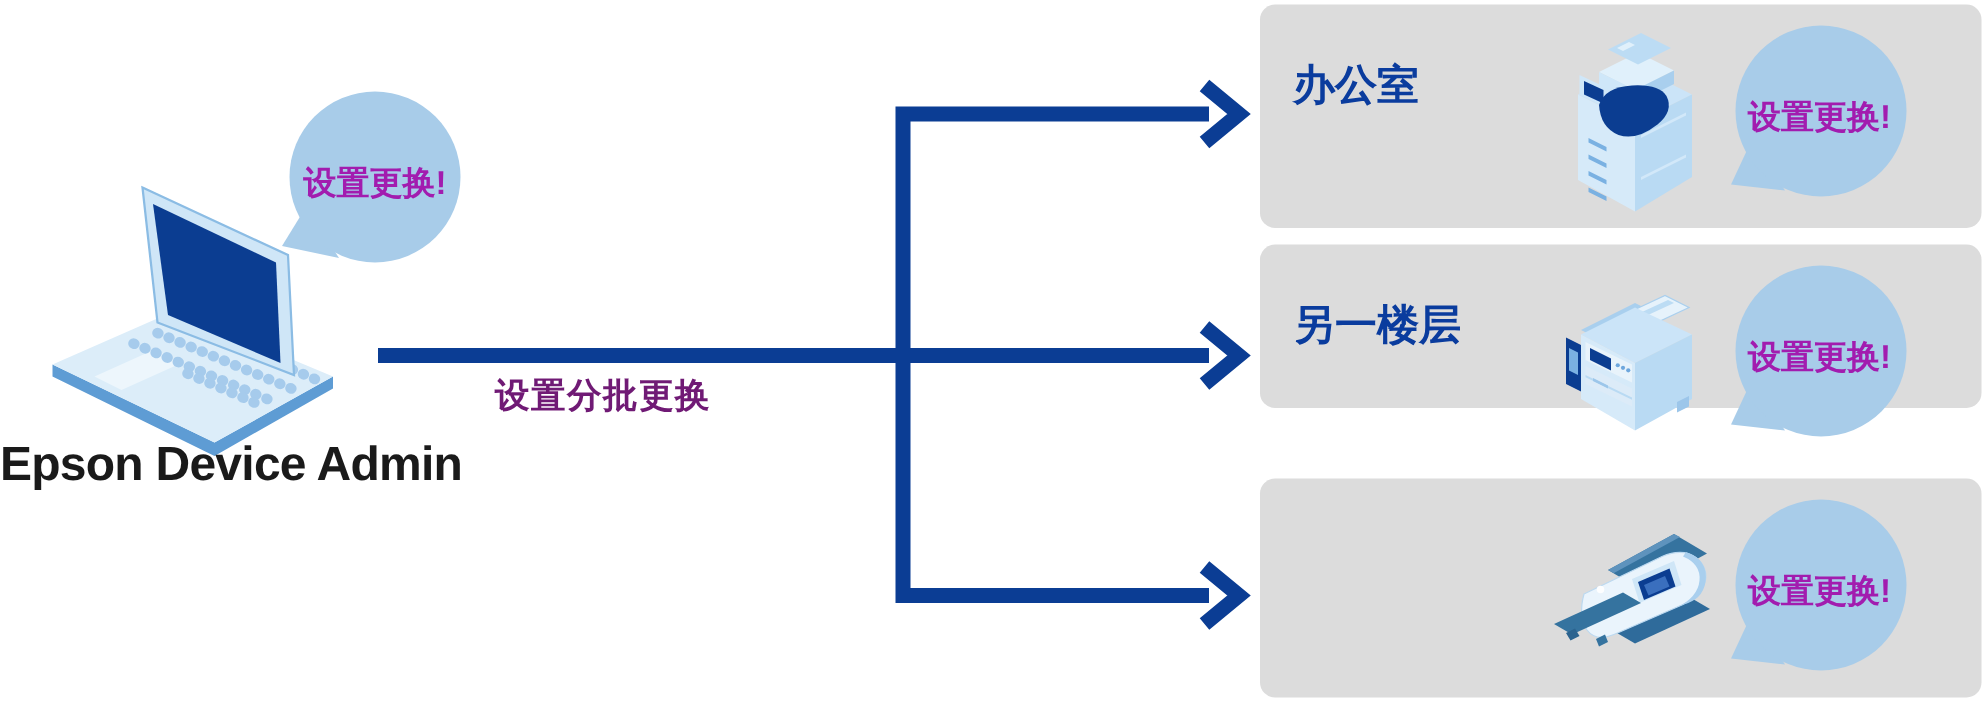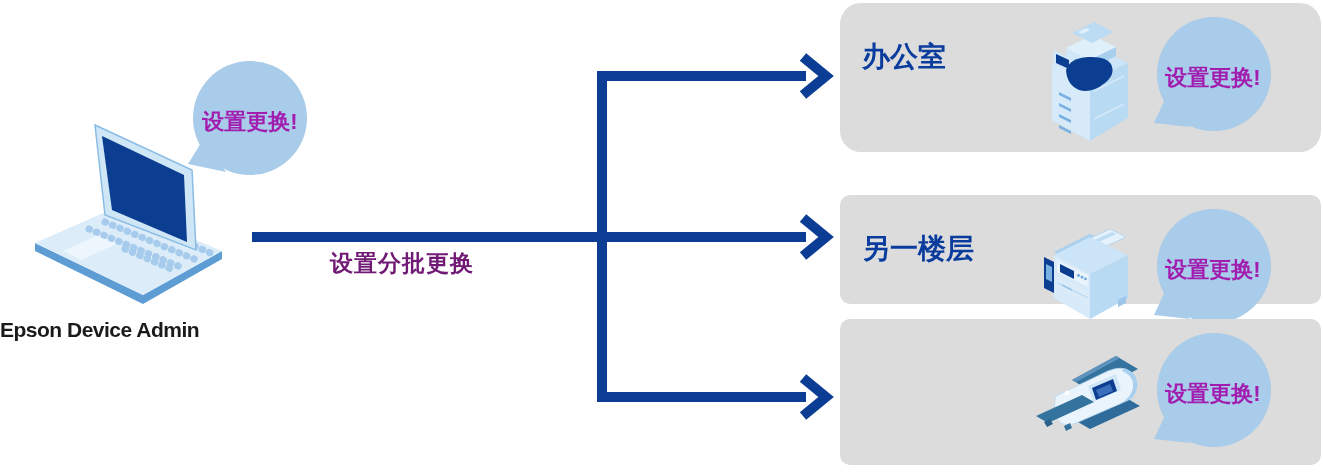--- a/index.html
+++ b/index.html
@@ -12,39 +12,39 @@
   
   .arrows{left:0;top:0;width:1323px;height:472px;pointer-events:none;}
   
   .flow-label{
     left:330px;top:248px;width:170px;
     font-size:23px;font-weight:bold;color:#701a75;letter-spacing:1px;white-space:nowrap;
   }
   
   .laptop-box{left:25px;top:115px;width:230px;height:190px;}
   .source-label{
-    left:0px;top:318px;width:280px;
-    font-size:21px;font-weight:bold;color:#1a1a1a;letter-spacing:-0.5px;white-space:nowrap;
+    left:0px;top:291px;width:280px;
+    font-size:32px;font-weight:bold;color:#1a1a1a;letter-spacing:-0.5px;white-space:nowrap;
   }
   
   .bubble{width:128px;height:126px;}
   .bubble svg{position:absolute;left:0;top:0;}
   .bubble .bubble-text{
     position:absolute;left:0;top:49px;width:128px;text-align:center;
     font-size:22px;font-weight:bold;color:#a21caf;white-space:nowrap;
   }
   .bubble.small{width:122px;height:122px;}
   .bubble.small .bubble-text{width:122px;top:48px;}
   .laptop-bubble{left:186px;top:58px;}
   
   .panel{
     left:840px;width:481px;background:#dcdcdc;border-radius:10px;
   }
-  .panel-1{top:3px;height:149px;border-radius:21px;}
-  .panel-2{top:163px;height:109px;margin-top:32px;}
+  .panel-1{top:3px;height:149px;}
+  .panel-2{top:163px;height:109px;}
   .panel-3{top:319px;height:146px;}
   .panel-title{
     position:absolute;left:22px;top:12px;
     font-size:28px;font-weight:bold;color:#0a3c9e;white-space:nowrap;
   }
   .device{position:absolute;}
   .dev-copier{left:202px;top:5px;}
   .dev-printer{left:202px;top:29px;}
   .dev-scanner{left:196px;top:31px;}
   .panel-bubble{position:absolute;left:312px;top:12px;}

